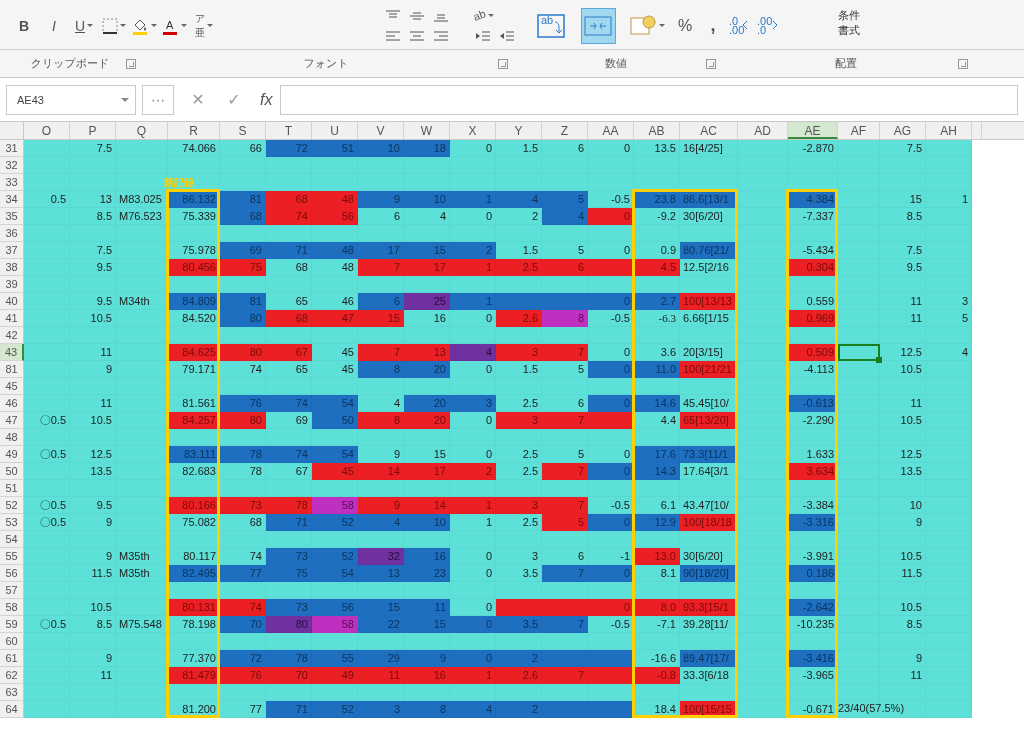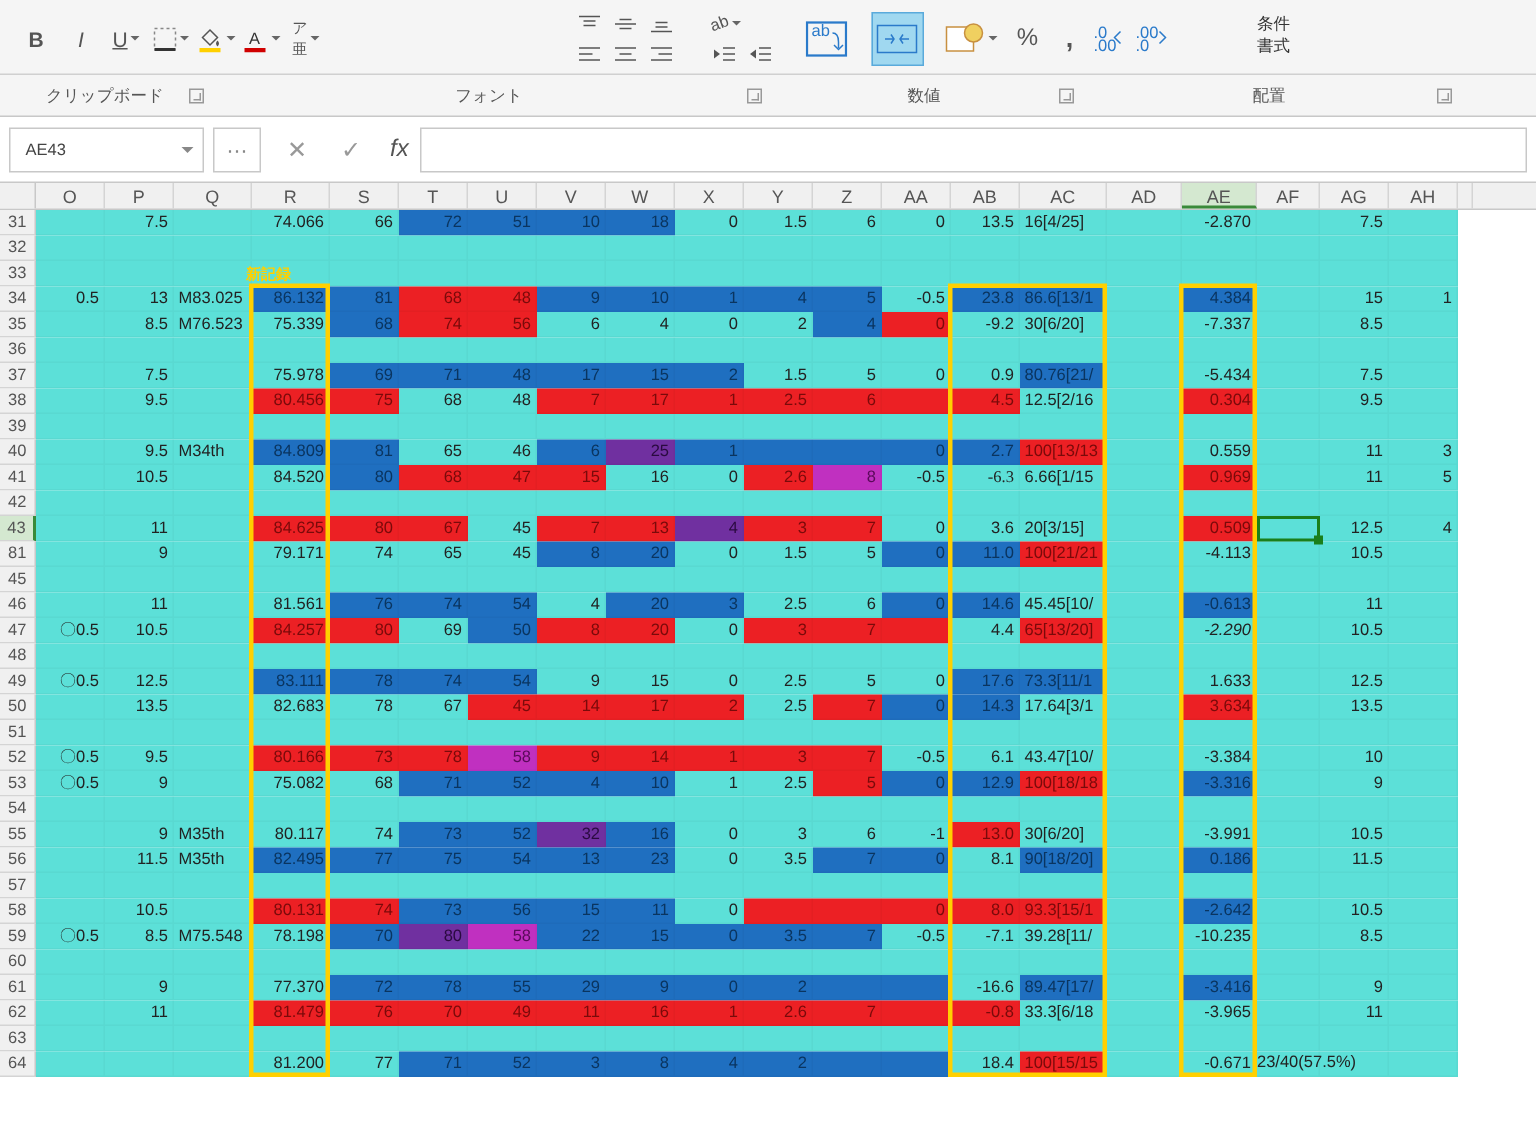--- a/index.html
+++ b/index.html
@@ -657,21 +657,21 @@
         <div class="cell bg-blue" style="width: 46px;">50</div>
         <div class="cell bg-red" style="width: 46px;">8</div>
         <div class="cell bg-red" style="width: 46px;">20</div>
         <div class="cell bg-teal" style="width: 46px;">0</div>
         <div class="cell bg-red" style="width: 46px;">3</div>
         <div class="cell bg-red" style="width: 46px;">7</div>
         <div class="cell bg-red" style="width: 46px;"></div>
         <div class="cell bg-teal" style="width: 46px;">4.4</div>
         <div class="cell bg-red tl" style="width: 58px;">65[13/20]</div>
         <div class="cell bg-teal" style="width: 50px;"></div>
-        <div class="cell bg-teal" style="width: 50px; font-style: italic;">-2.290</div>
+        <div class="cell bg-teal" style="width: 50px;">-2.290</div>
         <div class="cell bg-teal" style="width: 42px;"></div>
         <div class="cell bg-teal" style="width: 46px;">10.5</div>
         <div class="cell bg-teal" style="width: 46px;"></div>
       </div>
       <div class="row">
         <div class="rh">48</div>
         <div class="cell bg-teal" style="width: 46px;"></div>
         <div class="cell bg-teal" style="width: 46px;"></div>
         <div class="cell bg-teal tl" style="width: 52px;"></div>
         <div class="cell bg-teal" style="width: 52px;"></div>

